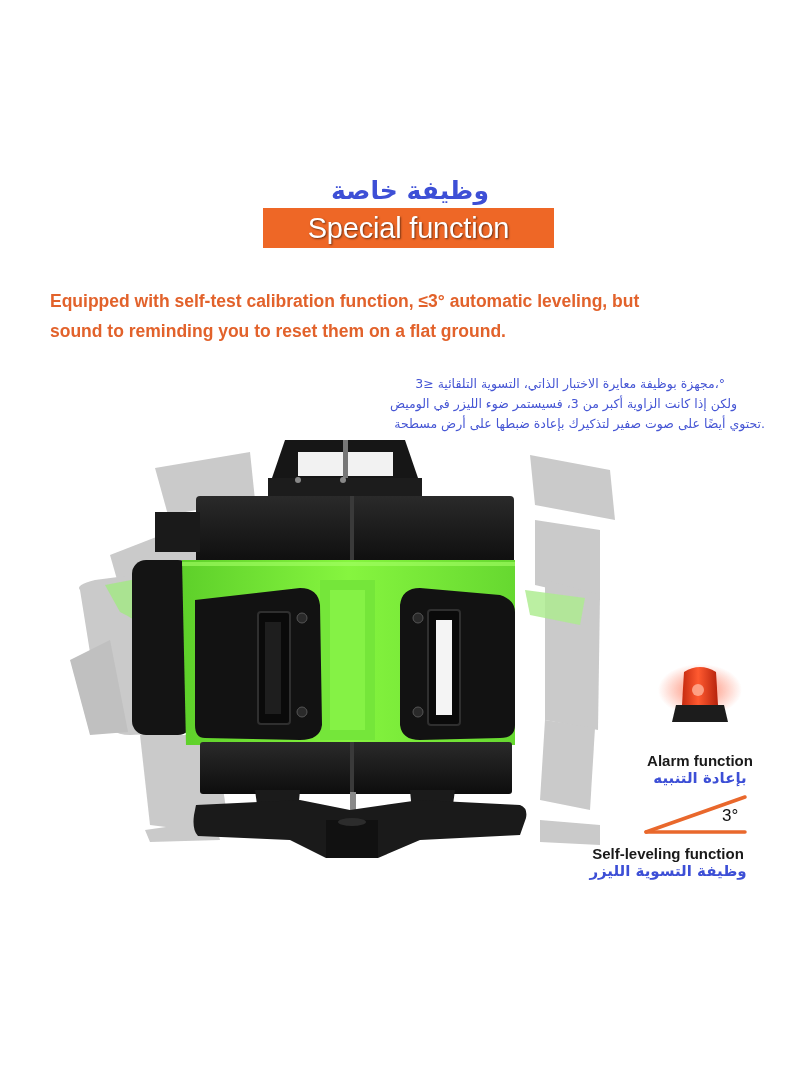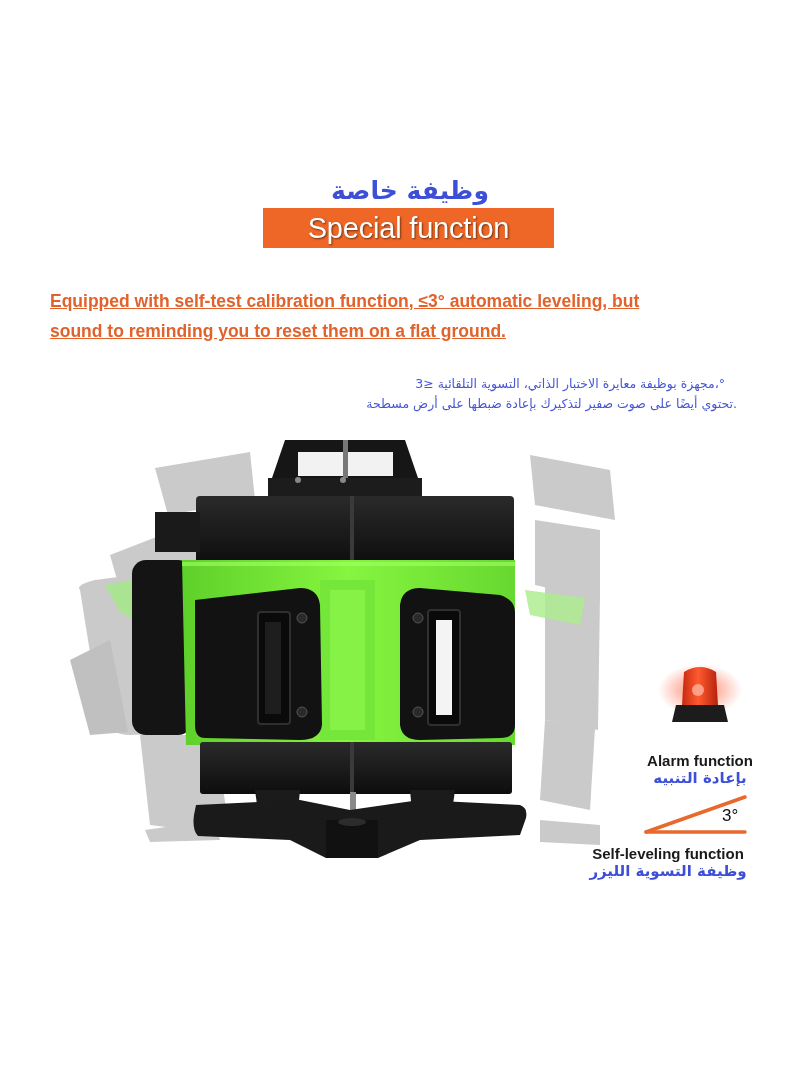--- a/index.html
+++ b/index.html
@@ -18,21 +18,21 @@
   .banner span {
     color: #ffffff; font-size: 29px; font-family: "Liberation Sans", sans-serif;
     text-shadow: 1px 1px 2px rgba(0,0,0,0.55); letter-spacing: -0.2px;
   }
 
   .desc-en {
     position: absolute; left: 50px; top: 286px; width: 700px;
     color: #e2622b; font-family: "Liberation Sans", sans-serif; font-weight: bold;
     font-size: 17.5px; line-height: 30px;
   }
-  .desc-en div { white-space: nowrap; text-decoration: underline; }
+  .desc-en div { white-space: nowrap; }
 
   .desc-ar {
     position: absolute; left: 300px; top: 374px; width: 465px;
     color: #4656d4; font-size: 12.5px; line-height: 20px; font-weight: normal;
     direction: rtl; text-align: right;
   }
   .desc-ar div { white-space: nowrap; }
   .desc-ar div:nth-child(1) { padding-right: 40px; }
   .desc-ar div:nth-child(2) { padding-right: 28px; }
 
@@ -61,20 +61,21 @@
   <span>Special function</span>
 </div>
 
 <div class="desc-en">
   <div>Equipped with self-test calibration function, ≤3° automatic leveling, but</div>
   <div>sound to reminding you to reset them on a flat ground.</div>
 </div>
 
 <div class="desc-ar">
   <div>°،مجهزة بوظيفة معايرة الاختبار الذاتي، التسوية التلقائية ≤3</div>
+  <div>ولكن إذا كانت الزاوية أكبر من 3، فسيستمر ضوء الليزر في الوميض</div>
   <div>.تحتوي أيضًا على صوت صفير لتذكيرك بإعادة ضبطها على أرض مسطحة</div>
 </div>
 
 <svg class="device" viewBox="0 0 800 1092" xmlns="http://www.w3.org/2000/svg">
   <defs>
     <linearGradient id="blk" x1="0" y1="0" x2="0" y2="1">
       <stop offset="0" stop-color="#2a2a2a"></stop>
       <stop offset="1" stop-color="#0d0d0d"></stop>
     </linearGradient>
     <linearGradient id="grn" x1="0" y1="0" x2="1" y2="0">

